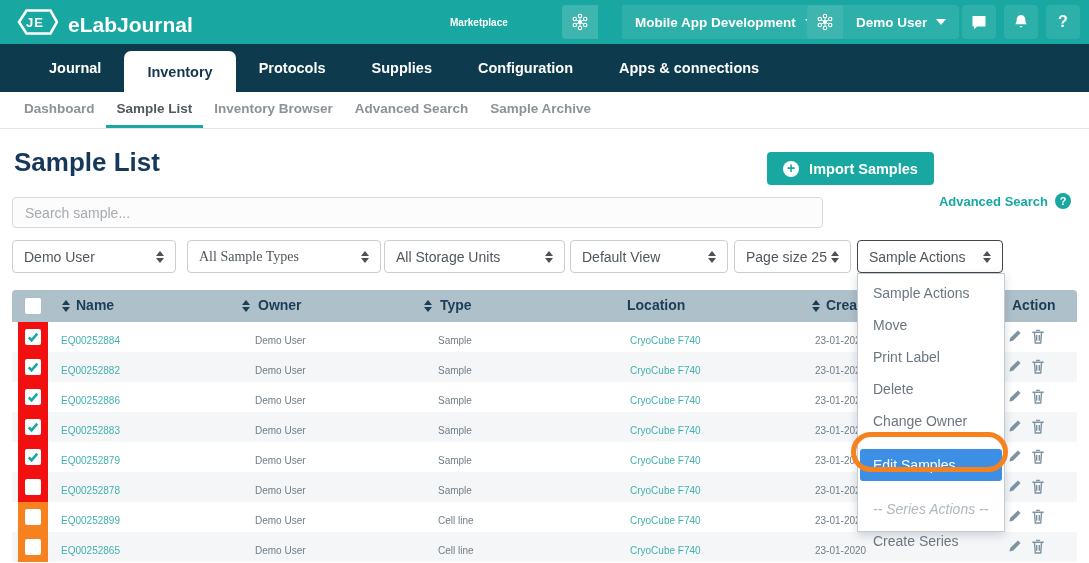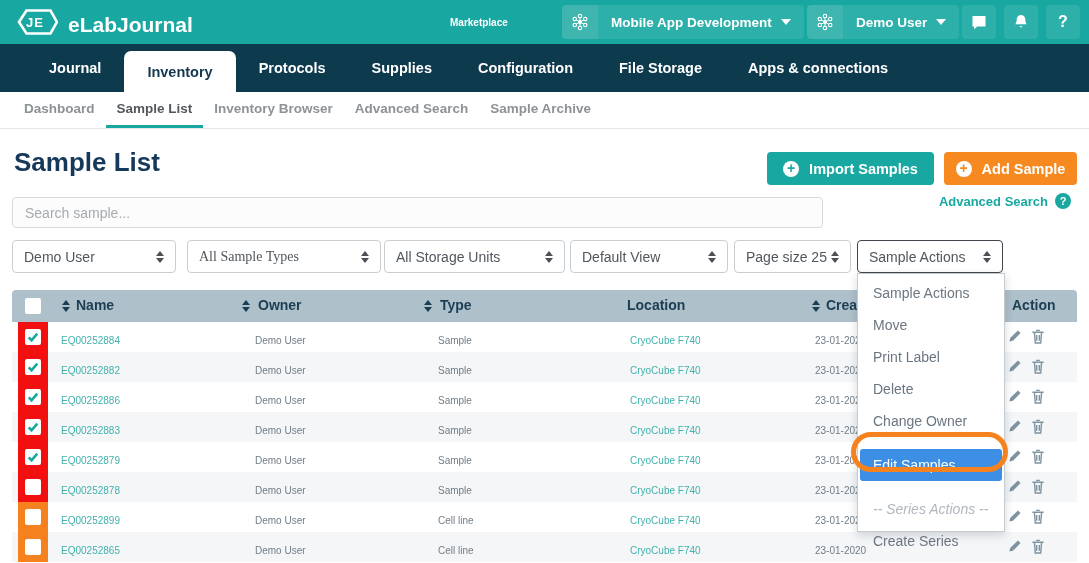--- a/index.html
+++ b/index.html
@@ -10,21 +10,21 @@
   .topbar { position:relative; height:44px; background:#18a8a1; display:flex; align-items:center; }
   .logo-wrap { display:flex; align-items:flex-end; gap:10px; margin-left:12px; }
   .logo-hex { position:relative; width:46px; height:30px; }
   .logo-hex span { position:absolute; left:0; top:0; width:46px; height:30px;
      display:flex; align-items:center; justify-content:center;
      color:#fff; font-weight:bold; font-size:13px; letter-spacing:1px; }
   .brand-name { color:#fff; font-size:21px; font-weight:bold; }
   .marketplace { position:absolute; left:450px; top:0; height:44px; display:flex; align-items:center;
      color:#fff; font-weight:bold; font-size:10px; cursor:pointer; }
   .tb-group { position:absolute; top:5px; height:34px; display:flex; border-radius:4px; overflow:hidden; cursor:pointer; }
-  .tb-group.wg { left:562px; }
+  .tb-group.wg { left:562px;gap:24px; }
   .tb-group.usr { left:807px; }
   .icon-tile { width:36px; background:#3eb5ae; display:flex; align-items:center; justify-content:center; }
   .dd-btn { background:#2db0a9; color:#fff; font-weight:bold; font-size:13.5px;
      display:flex; align-items:center; padding:0 13px; gap:9px; }
   .caret { width:0; height:0; border-left:5px solid transparent; border-right:5px solid transparent;
      border-top:6px solid #fff; }
   .sq-btn { position:absolute; top:5px; width:34px; height:34px; background:#2db0a9; border-radius:4px;
      display:flex; align-items:center; justify-content:center; color:#fff; font-weight:bold; font-size:16px; cursor:pointer; }
 
   
@@ -188,42 +188,37 @@
     <span>?</span>
   </div>
 </div>
 
 <div class="mainnav" id="nav-tabs">
     <div class="tab">Journal</div>
     <div class="tab active">Inventory</div>
     <div class="tab">Protocols</div>
     <div class="tab">Supplies</div>
     <div class="tab">Configuration</div>
-    <div class="tab">File Storage</div>
     <div class="tab">Apps &amp; connections</div>
   </div>
 
 <div class="subnav" id="subnav">
     <div class="subitem">Dashboard</div>
     <div class="subitem active">Sample List</div>
     <div class="subitem">Inventory Browser</div>
     <div class="subitem">Advanced Search</div>
     <div class="subitem">Sample Archive</div>
   </div>
 
 <div class="content">
   <h1 class="page-title">Sample List</h1>
 
   <button class="btn btn-import">
     <span class="plus-circle"></span>
     <span>Import Samples</span>
-  </button>
-  <button class="btn btn-add">
-    <span class="plus-circle"></span>
-    <span>Add Sample</span>
   </button>
 
   <input class="search-input" type="text" placeholder="Search sample..." style="">
   <div class="adv-link">
     <span>Advanced Search</span>
     <span class="q-circle"></span>
   </div>
 
   <div id="filters">
       <div class="select" style="left: 12px; width: 164px;">

